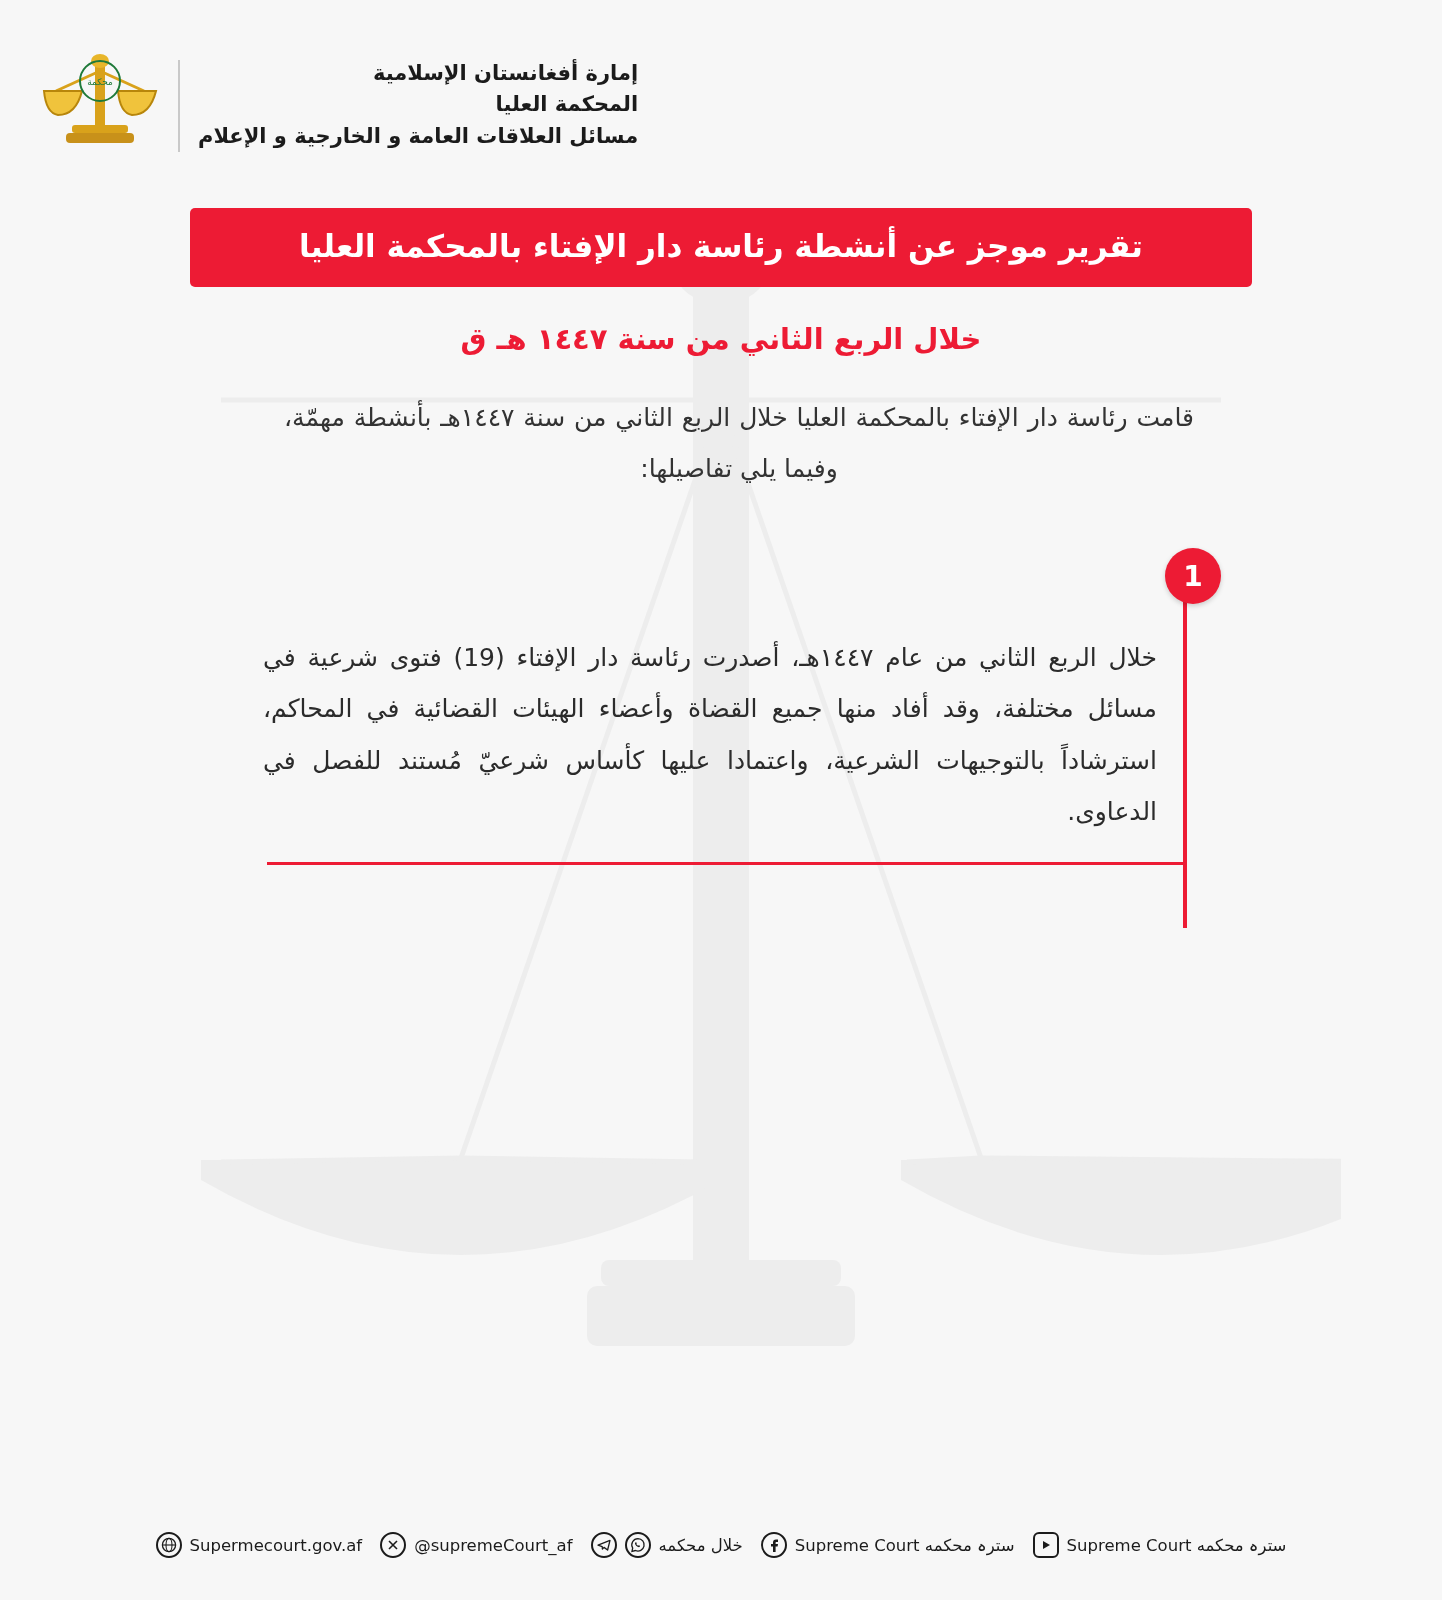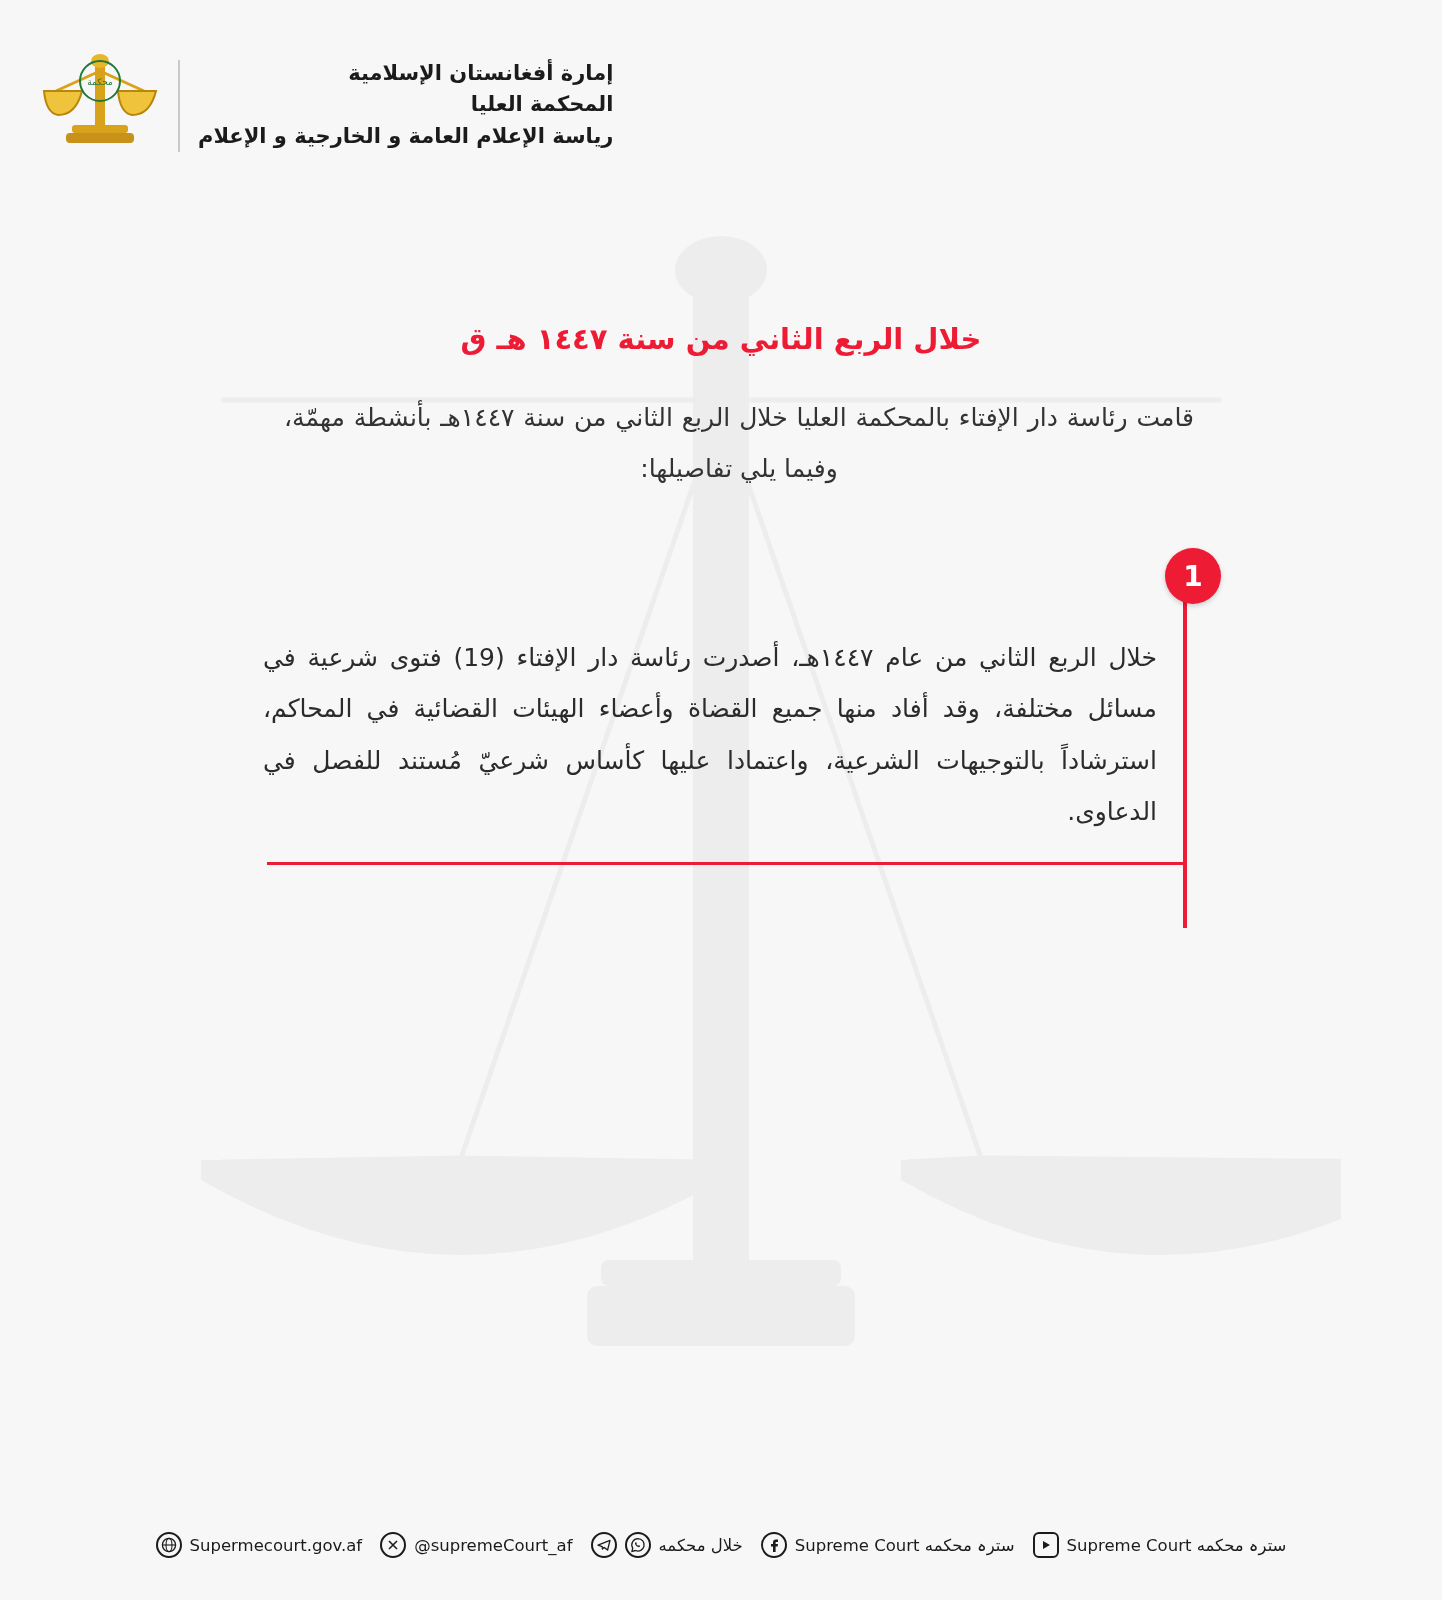--- a/index.html
+++ b/index.html
@@ -225,41 +225,44 @@
         <line x1="880" y1="1008" x2="806" y2="1012"></line>
         <line x1="120" y1="250" x2="1120" y2="250"></line>
       </g>
     </svg>
   </div>
 
   <div class="header">
     <div class="header-text">
       <div>إمارة أفغانستان الإسلامية</div>
       <div>المحكمة العليا</div>
-      <div>رياسة الإعلام العامة و الخارجية و الإعلام</div>
+      <div>مسائل العلاقات العامة و الخارجية و الإعلام</div>
     </div>
     <div class="header-divider"></div>
     <div class="logo-wrap">
       <svg width="116" height="110" viewBox="0 0 116 110" aria-hidden="true">
         <g>
           <rect x="53" y="22" width="10" height="62" fill="#d9a21b"></rect>
           <ellipse cx="58" cy="20" rx="9" ry="7" fill="#e8b62a"></ellipse>
           <rect x="30" y="84" width="56" height="8" rx="3" fill="#d9a21b"></rect>
           <rect x="24" y="92" width="68" height="10" rx="4" fill="#c8911a"></rect>
           <line x1="58" y1="30" x2="14" y2="50" stroke="#d9a21b" stroke-width="3"></line>
           <line x1="58" y1="30" x2="102" y2="50" stroke="#d9a21b" stroke-width="3"></line>
           <path d="M2 50 L40 50 Q34 74 16 74 Q4 72 2 50 Z" fill="#f0c33c" stroke="#b8860b" stroke-width="2"></path>
           <path d="M76 50 L114 50 Q108 74 90 74 Q78 72 76 50 Z" fill="#f0c33c" stroke="#b8860b" stroke-width="2"></path>
           <circle cx="58" cy="40" r="20" fill="none" stroke="#1f7a3a" stroke-width="2"></circle>
           <text x="58" y="44" font-size="9" text-anchor="middle" fill="#1f7a3a" font-family="'DejaVu Sans',sans-serif">محكمة</text>
         </g>
       </svg>
     </div>
   </div>
 
+  <div class="title-band">
+    <h1>تقرير موجز عن أنشطة رئاسة دار الإفتاء بالمحكمة العليا</h1>
+  </div>
   <div class="subtitle">خلال الربع الثاني من سنة ١٤٤٧ هـ ق</div>
 
   <div class="intro">قامت رئاسة دار الإفتاء بالمحكمة العليا خلال الربع الثاني من سنة ١٤٤٧هـ بأنشطة مهمّة، وفيما يلي تفاصيلها:</div>
 
   <div class="item-block">
     <div class="bracket"></div>
     <div class="bracket-bottom"></div>
     <div class="badge">1</div>
     <div class="item-text">خلال الربع الثاني من عام ١٤٤٧هـ، أصدرت رئاسة دار الإفتاء (19) فتوى شرعية في مسائل مختلفة، وقد أفاد منها جميع القضاة وأعضاء الهيئات القضائية في المحاكم، استرشاداً بالتوجيهات الشرعية، واعتمادا عليها كأساس شرعيّ مُستند للفصل في الدعاوى.</div>
   </div>

